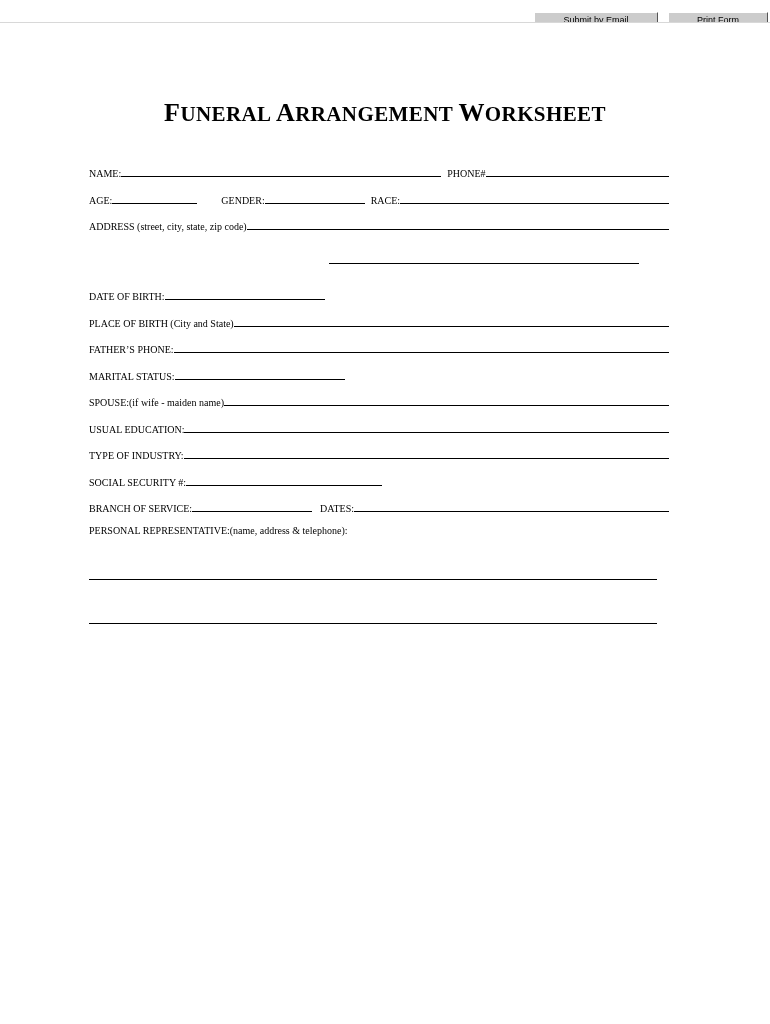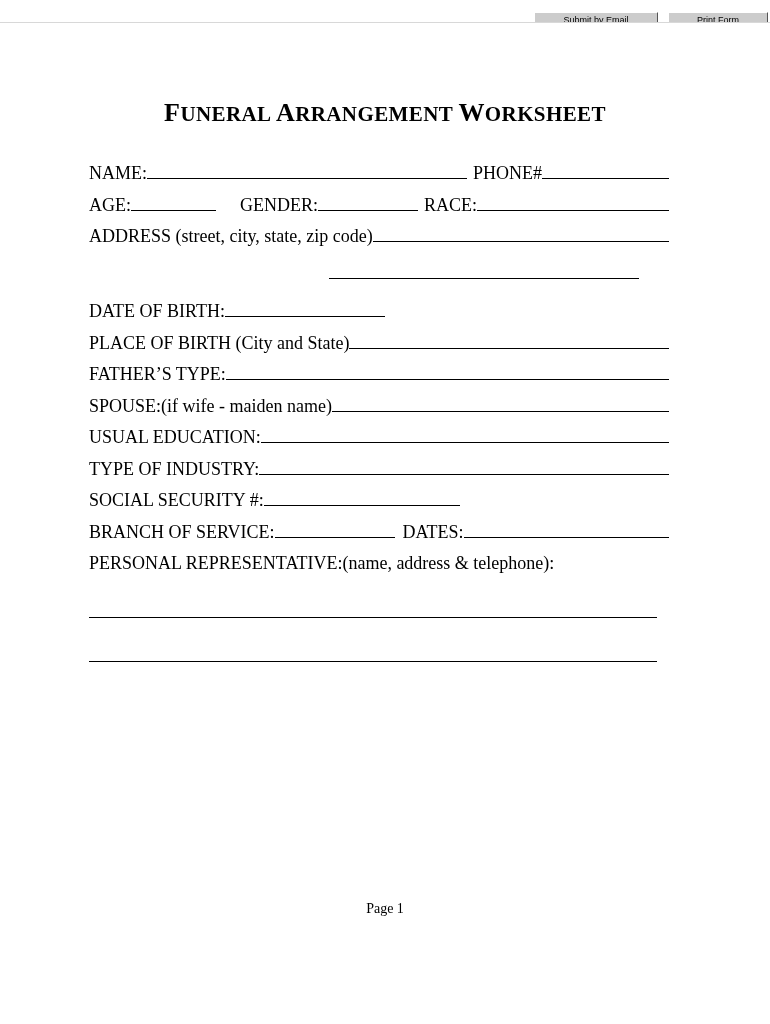--- a/index.html
+++ b/index.html
@@ -74,21 +74,21 @@
   }
   .title .cap { font-size: 26px; }
   .title .sm  { font-size: 21px; }
 
   
   .form {
     position: absolute;
     top: 140px;
     left: 89px;
     width: 580px;
-    font-size: 18px;
+    font-size: 10px;
   }
   .row {
     display: flex;
     align-items: baseline;
     margin-bottom: 10.5px;
     white-space: nowrap;
   }
   .lbl {
     flex: 0 0 auto;
   }
@@ -173,25 +173,29 @@
       <span class="lbl">DATE OF BIRTH:</span>
       <span class="fill" style="width:160px"></span>
     </div>
 
     <div class="row">
       <span class="lbl">PLACE OF BIRTH (City and State)</span>
       <span class="fill grow"></span>
     </div>
 
     <div class="row">
-      <span class="lbl">FATHER’S TYPE:</span>
-      <span class="fill grow"></span>
-    </div>
-
-
+      <span class="lbl">FATHER’S PHONE:</span>
+      <span class="fill grow"></span>
+    </div>
+
+
+    <div class="row">
+      <span class="lbl">MARITAL STATUS:</span>
+      <span class="fill" style="width:170px"></span>
+    </div>
 
     <div class="row">
       <span class="lbl">SPOUSE:(if wife - maiden name)</span>
       <span class="fill grow"></span>
     </div>
 
     <div class="row">
       <span class="lbl">USUAL EDUCATION:</span>
       <span class="fill grow"></span>
     </div>
@@ -217,15 +221,14 @@
 
     <div class="row">
       <span class="lbl">PERSONAL REPRESENTATIVE:(name, address &amp; telephone):</span>
     </div>
 
     <div class="standalone-line"></div>
     <div class="standalone-line second"></div>
 
   </div>
 
-  <div class="page-num">Page 1</div>
 
 </div>
 
 </body></html>

